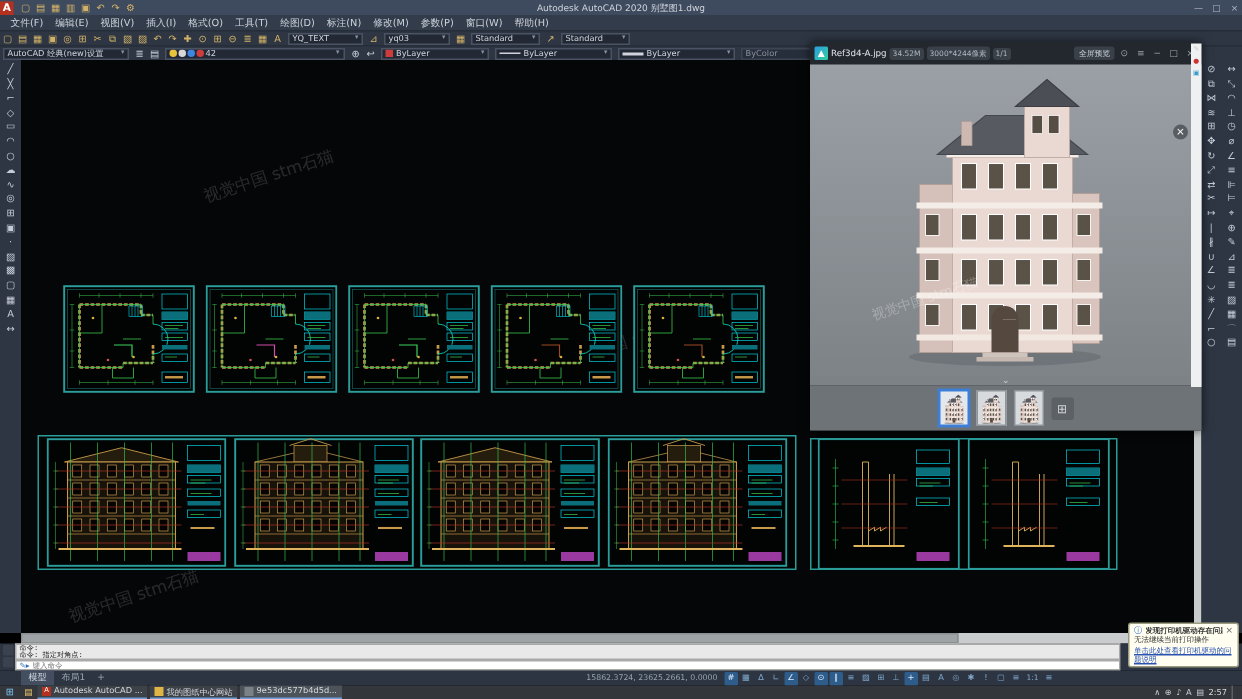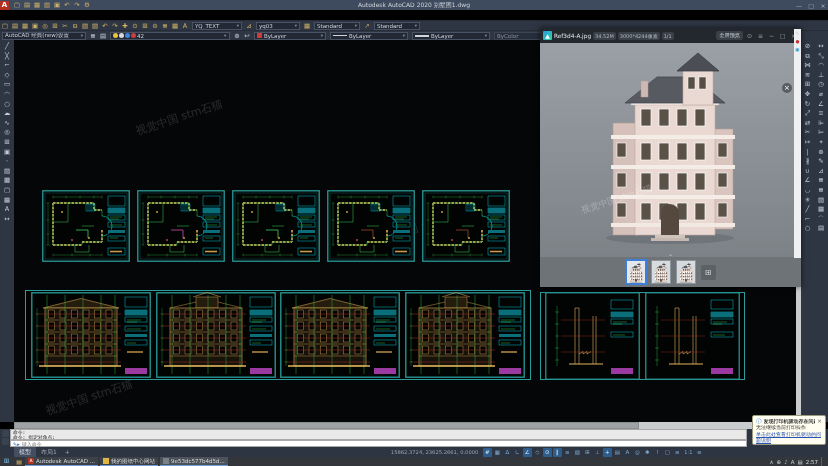--- a/index.html
+++ b/index.html
@@ -125,20 +125,34 @@
         <span class="gi warm">⚙</span>
       </span>
     <span class="win-title">Autodesk AutoCAD 2020  别墅图1.dwg</span>
     <span style="margin-left:auto" class="flex">
       <span class="win-ctl">—</span>
       <span class="win-ctl">□</span>
       <span class="win-ctl">×</span>
     </span>
   </div>
 
+  <div id="menubar" class="abs menubar flex">
+      <span class="menu-item">文件(F)</span>
+      <span class="menu-item">编辑(E)</span>
+      <span class="menu-item">视图(V)</span>
+      <span class="menu-item">插入(I)</span>
+      <span class="menu-item">格式(O)</span>
+      <span class="menu-item">工具(T)</span>
+      <span class="menu-item">绘图(D)</span>
+      <span class="menu-item">标注(N)</span>
+      <span class="menu-item">修改(M)</span>
+      <span class="menu-item">参数(P)</span>
+      <span class="menu-item">窗口(W)</span>
+      <span class="menu-item">帮助(H)</span>
+    </div>
 
   <div class="abs tbrow flex">
     <span id="tb1icons" class="flex">
         <span class="gi warm">▢</span>
         <span class="gi warm">▤</span>
         <span class="gi warm">▦</span>
         <span class="gi warm">▣</span>
         <span class="gi warm">◎</span>
         <span class="gi warm">⊞</span>
         <span class="gi warm">✂</span>

